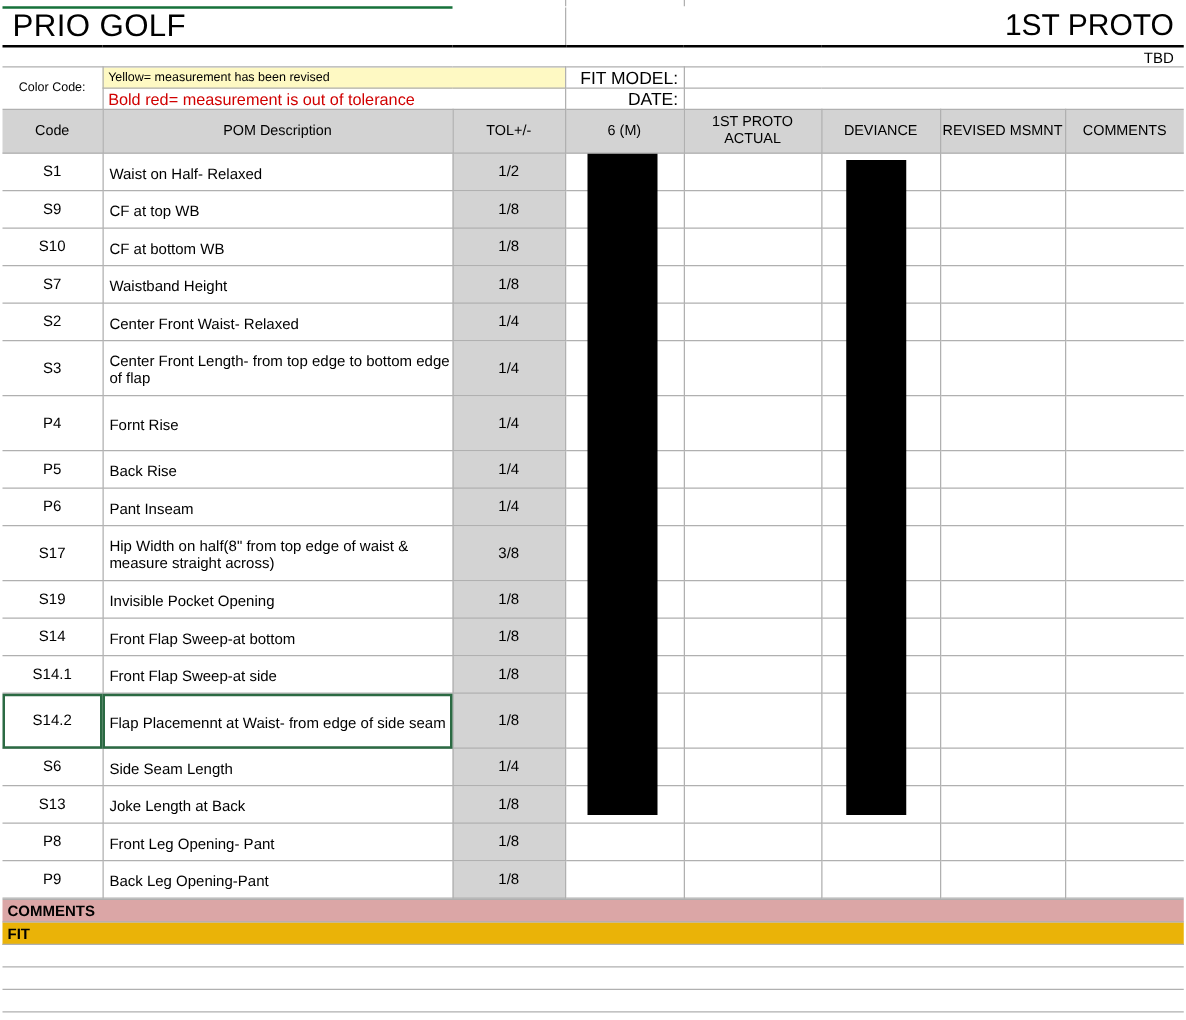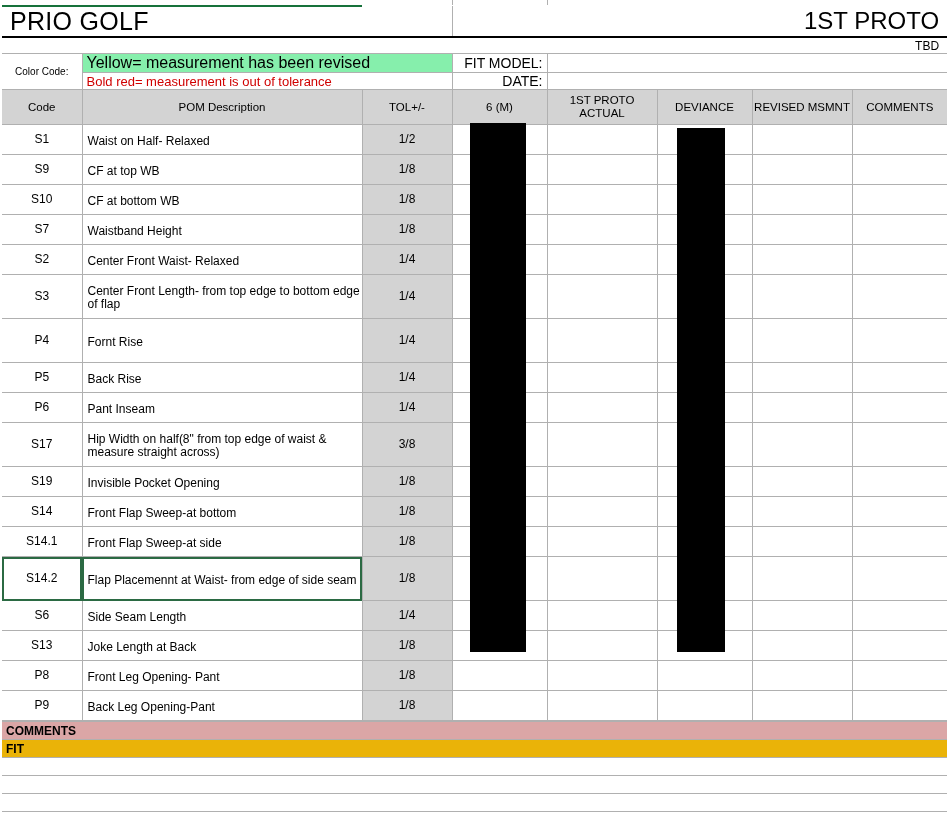--- a/index.html
+++ b/index.html
@@ -90,22 +90,22 @@
   }
 
   
   .cc-label {
     font-size: 10px;
     font-weight: bold;
     text-align: center;
     border-left: none !important;
   }
   .cc-yellow {
-    background: #86efac;
-    font-size: 16px;
+    background: #fef9c3;
+    font-size: 10px;
     font-weight: bold;
     padding-left: 4px !important;
     height: 15px;
     margin-left: 28px;
   }
   .cc-red {
     font-size: 13px;
     font-weight: bold;
     color: #d00000;
     padding-left: 4px !important;

